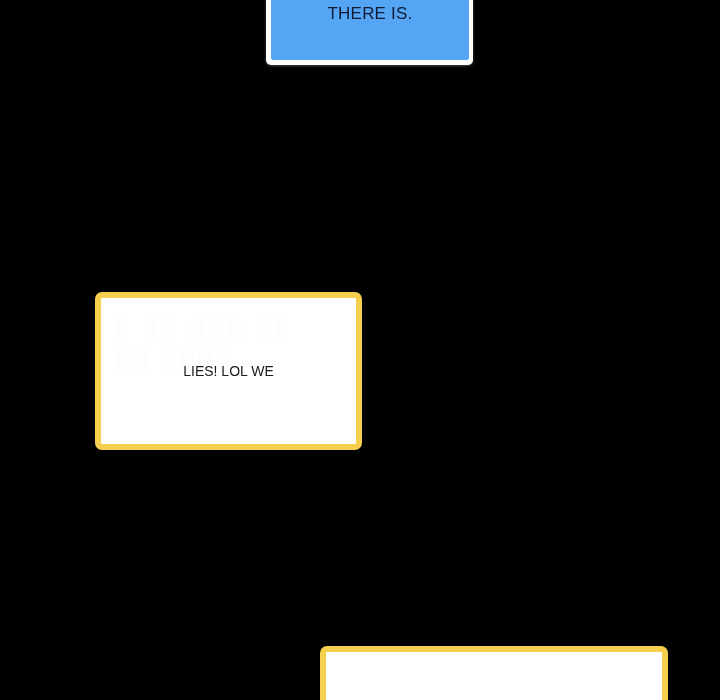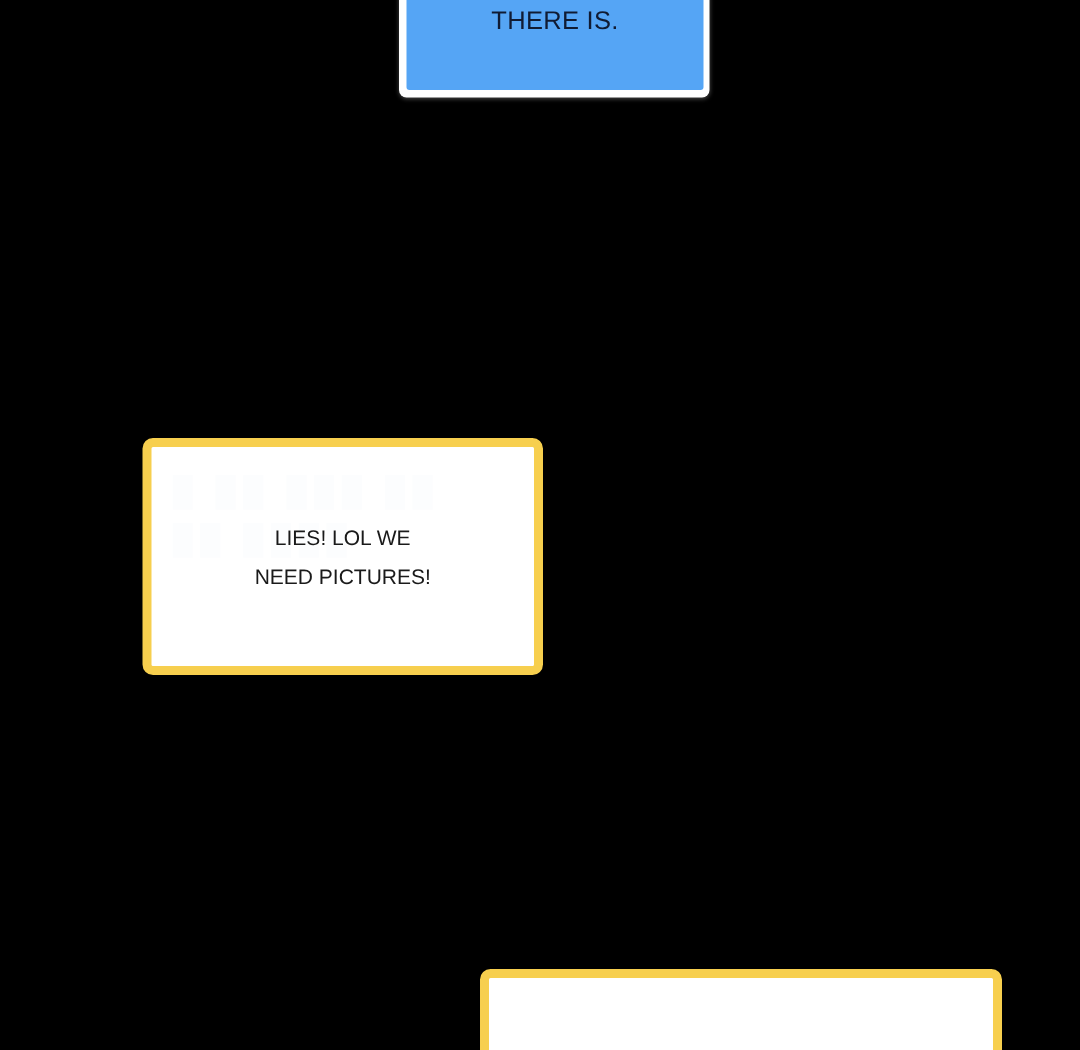--- a/index.html
+++ b/index.html
@@ -146,20 +146,19 @@
   <div class="card card--blue">
     <div class="card-fill">
       <span class="card-text">THERE IS.</span>
     </div>
   </div>
 
   <div class="card card--yellow card--middle">
     <span class="ghost-line">█ ██ ███ ██</span>
     <span class="ghost-line-2">██ ████</span>
     <span class="card-text">LIES! LOL WE</span>
-    <span class="card-text">NEED PICTURES!</span>
   </div>
 
   <div class="card card--yellow card--bottom">
     <span class="card-text"></span>
   </div>
 
 </div>
 
 </body></html>

